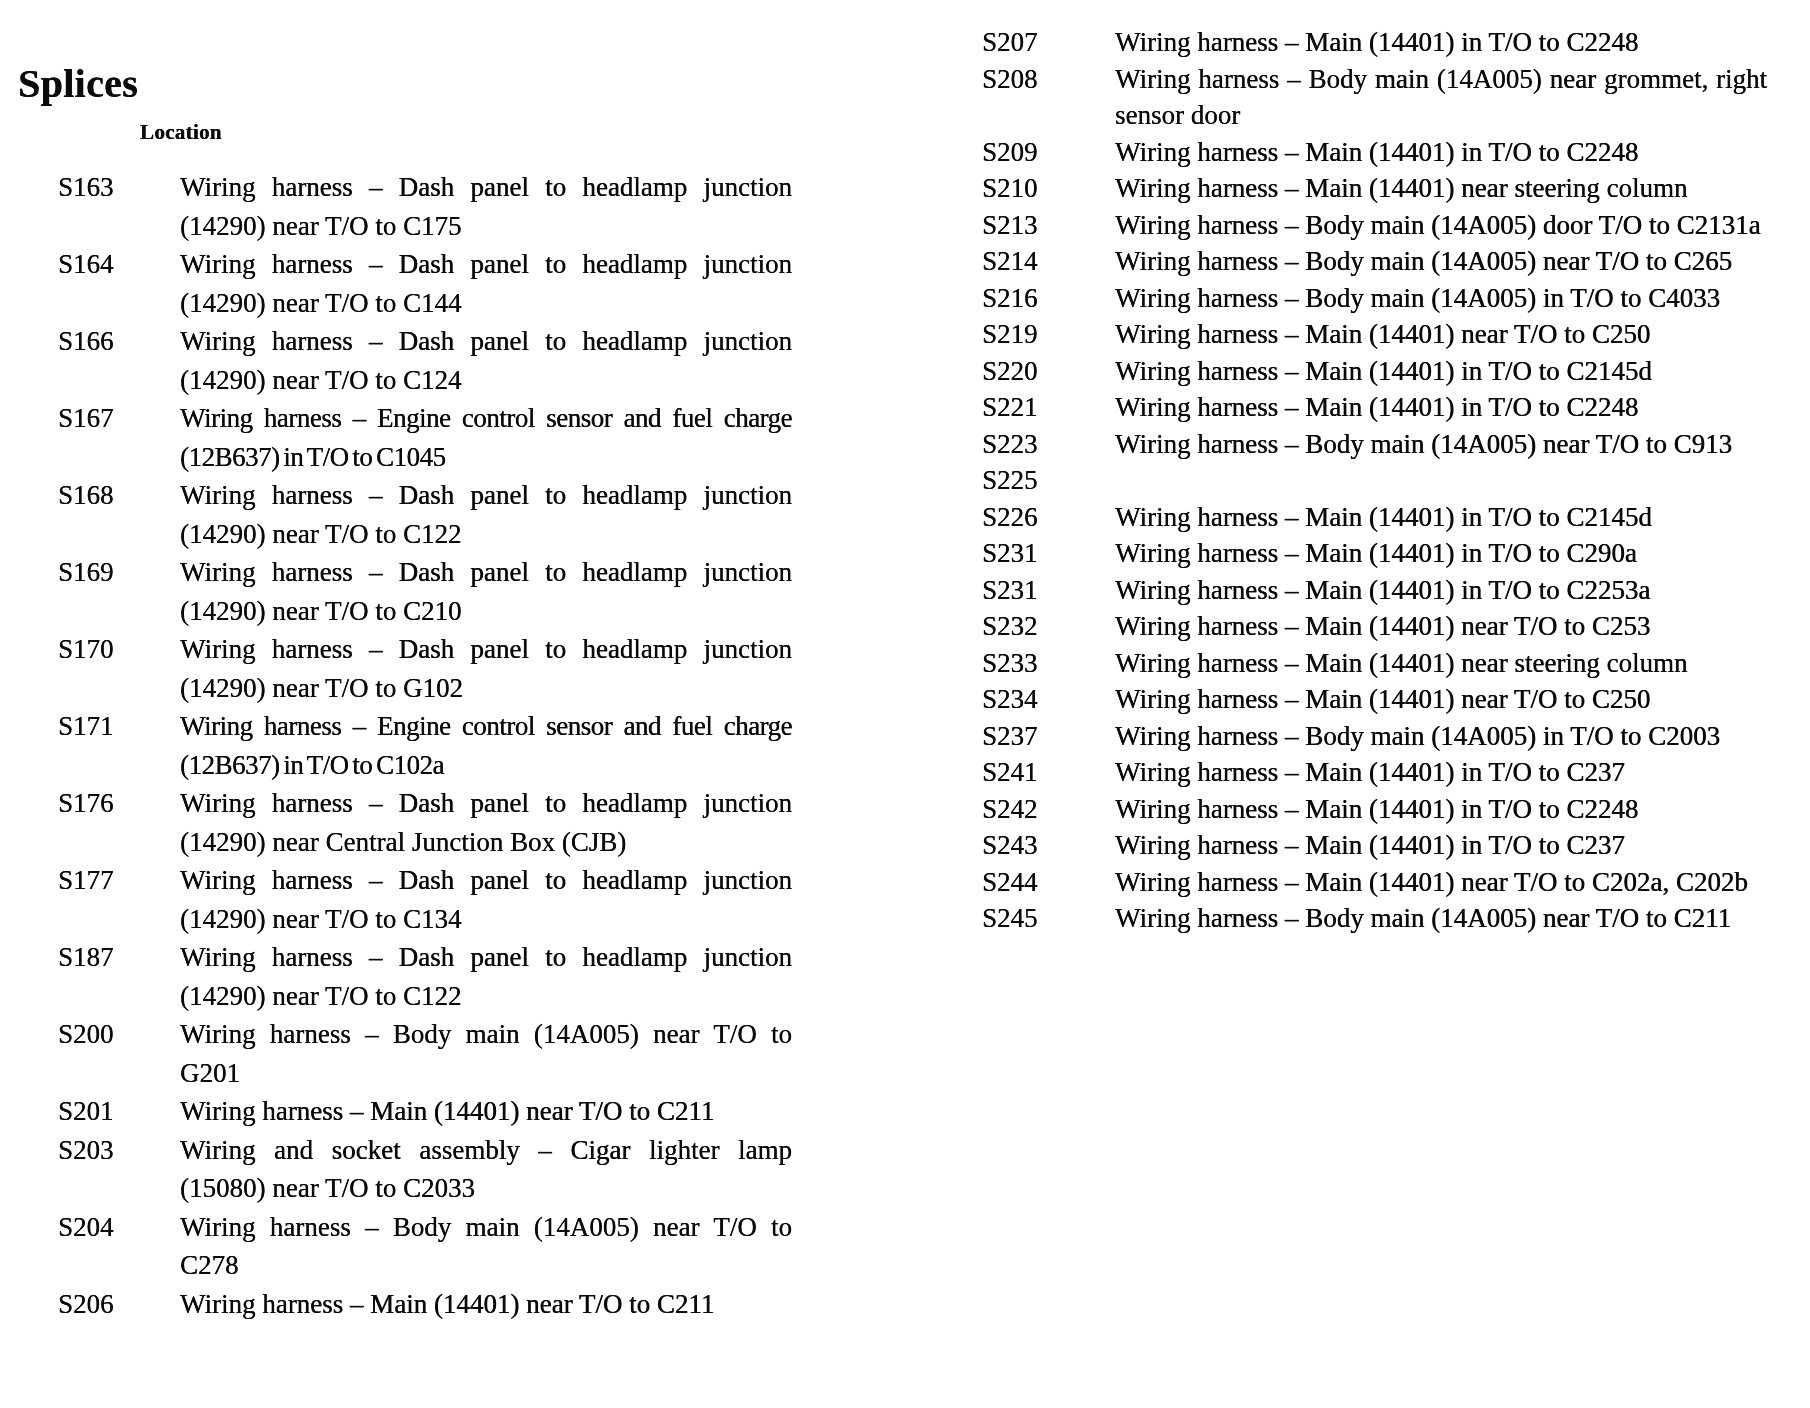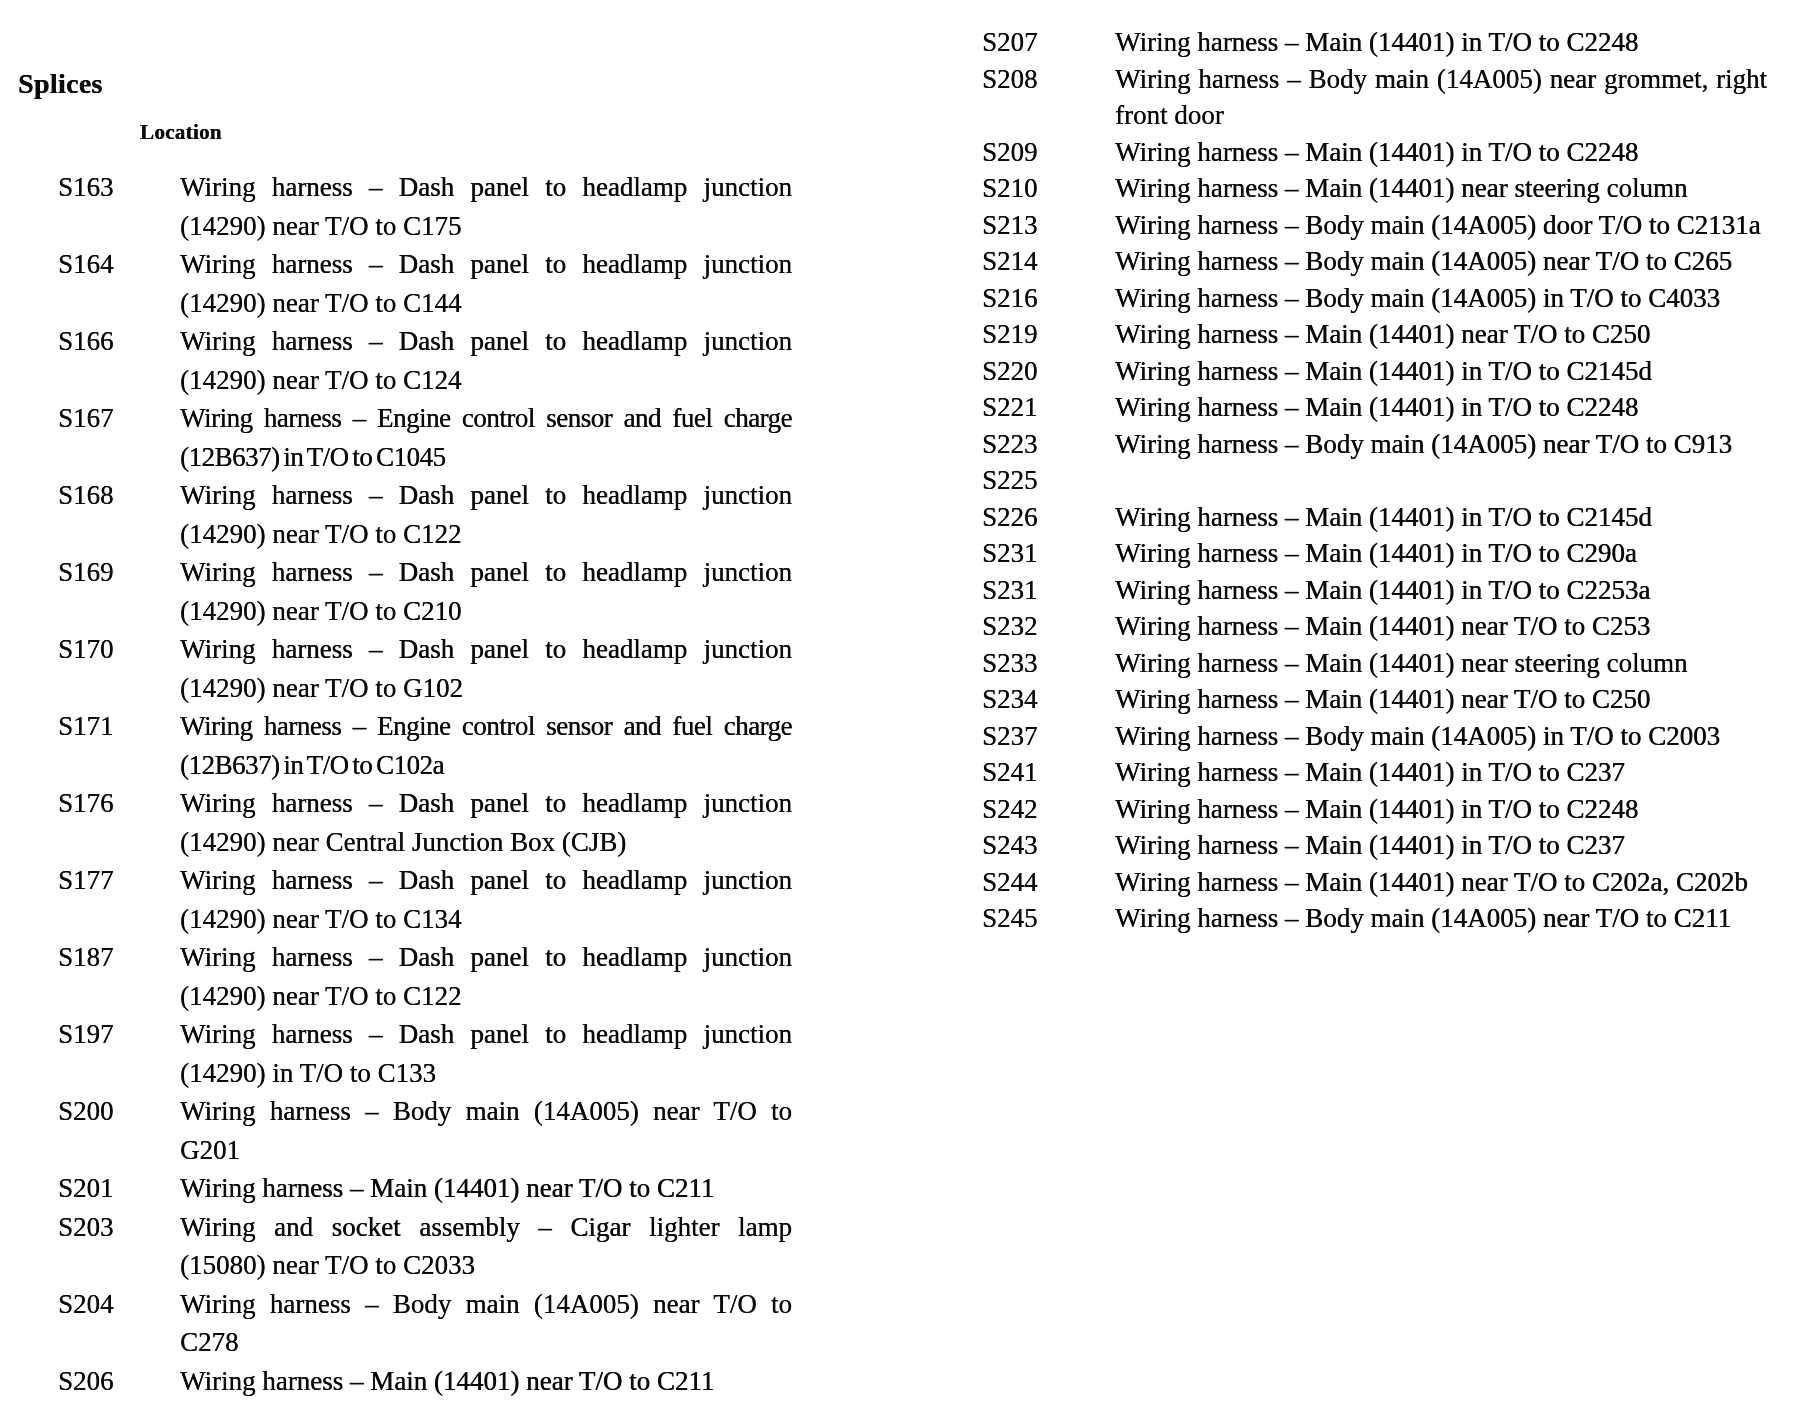--- a/index.html
+++ b/index.html
@@ -16,21 +16,21 @@
     overflow: hidden;
   }
   
   .ink { text-shadow: 0.35px 0 0 currentColor; }
 
   .col { position: absolute; }
   .col-left  { left: 18px;  top: 64px;  width: 780px; }
   .col-right { left: 982px; top: 24px;  width: 790px; }
 
   h1.page-title {
-    font-size: 28px;
+    font-size: 40px;
     font-weight: 700;
     line-height: 40px;
     margin: 0 0 8px 0;
     letter-spacing: 0.3px;
   }
   h2.loc-header {
     font-size: 21px;
     font-weight: 700;
     line-height: 40px;
     margin: 0 0 16px 122px;
@@ -105,24 +105,20 @@
         </div>
         <div class="row">
           <span class="sid">S177</span>
           <span class="loc">Wiring harness – Dash panel to headlamp junction (14290) near T/O to C134</span>
         </div>
         <div class="row">
           <span class="sid">S187</span>
           <span class="loc">Wiring harness – Dash panel to headlamp junction (14290) near T/O to C122</span>
         </div>
         <div class="row">
-          <span class="sid">S197</span>
-          <span class="loc">Wiring harness – Dash panel to headlamp junction (14290) in T/O to C133</span>
-        </div>
-        <div class="row">
           <span class="sid">S200</span>
           <span class="loc">Wiring harness – Body main (14A005) near T/O to G201</span>
         </div>
         <div class="row">
           <span class="sid">S201</span>
           <span class="loc">Wiring harness – Main (14401) near T/O to C211</span>
         </div>
         <div class="row">
           <span class="sid">S203</span>
           <span class="loc">Wiring and socket assembly – Cigar lighter lamp (15080) near T/O to C2033</span>
@@ -139,21 +135,21 @@
   </section>
 
   <section class="col col-right">
     <div class="entries ink">
         <div class="row">
           <span class="sid">S207</span>
           <span class="loc">Wiring harness – Main (14401) in T/O to C2248</span>
         </div>
         <div class="row">
           <span class="sid">S208</span>
-          <span class="loc">Wiring harness – Body main (14A005) near grommet, right front door</span>
+          <span class="loc">Wiring harness – Body main (14A005) near grommet, right sensor door</span>
         </div>
         <div class="row">
           <span class="sid">S209</span>
           <span class="loc">Wiring harness – Main (14401) in T/O to C2248</span>
         </div>
         <div class="row">
           <span class="sid">S210</span>
           <span class="loc">Wiring harness – Main (14401) near steering column</span>
         </div>
         <div class="row">

